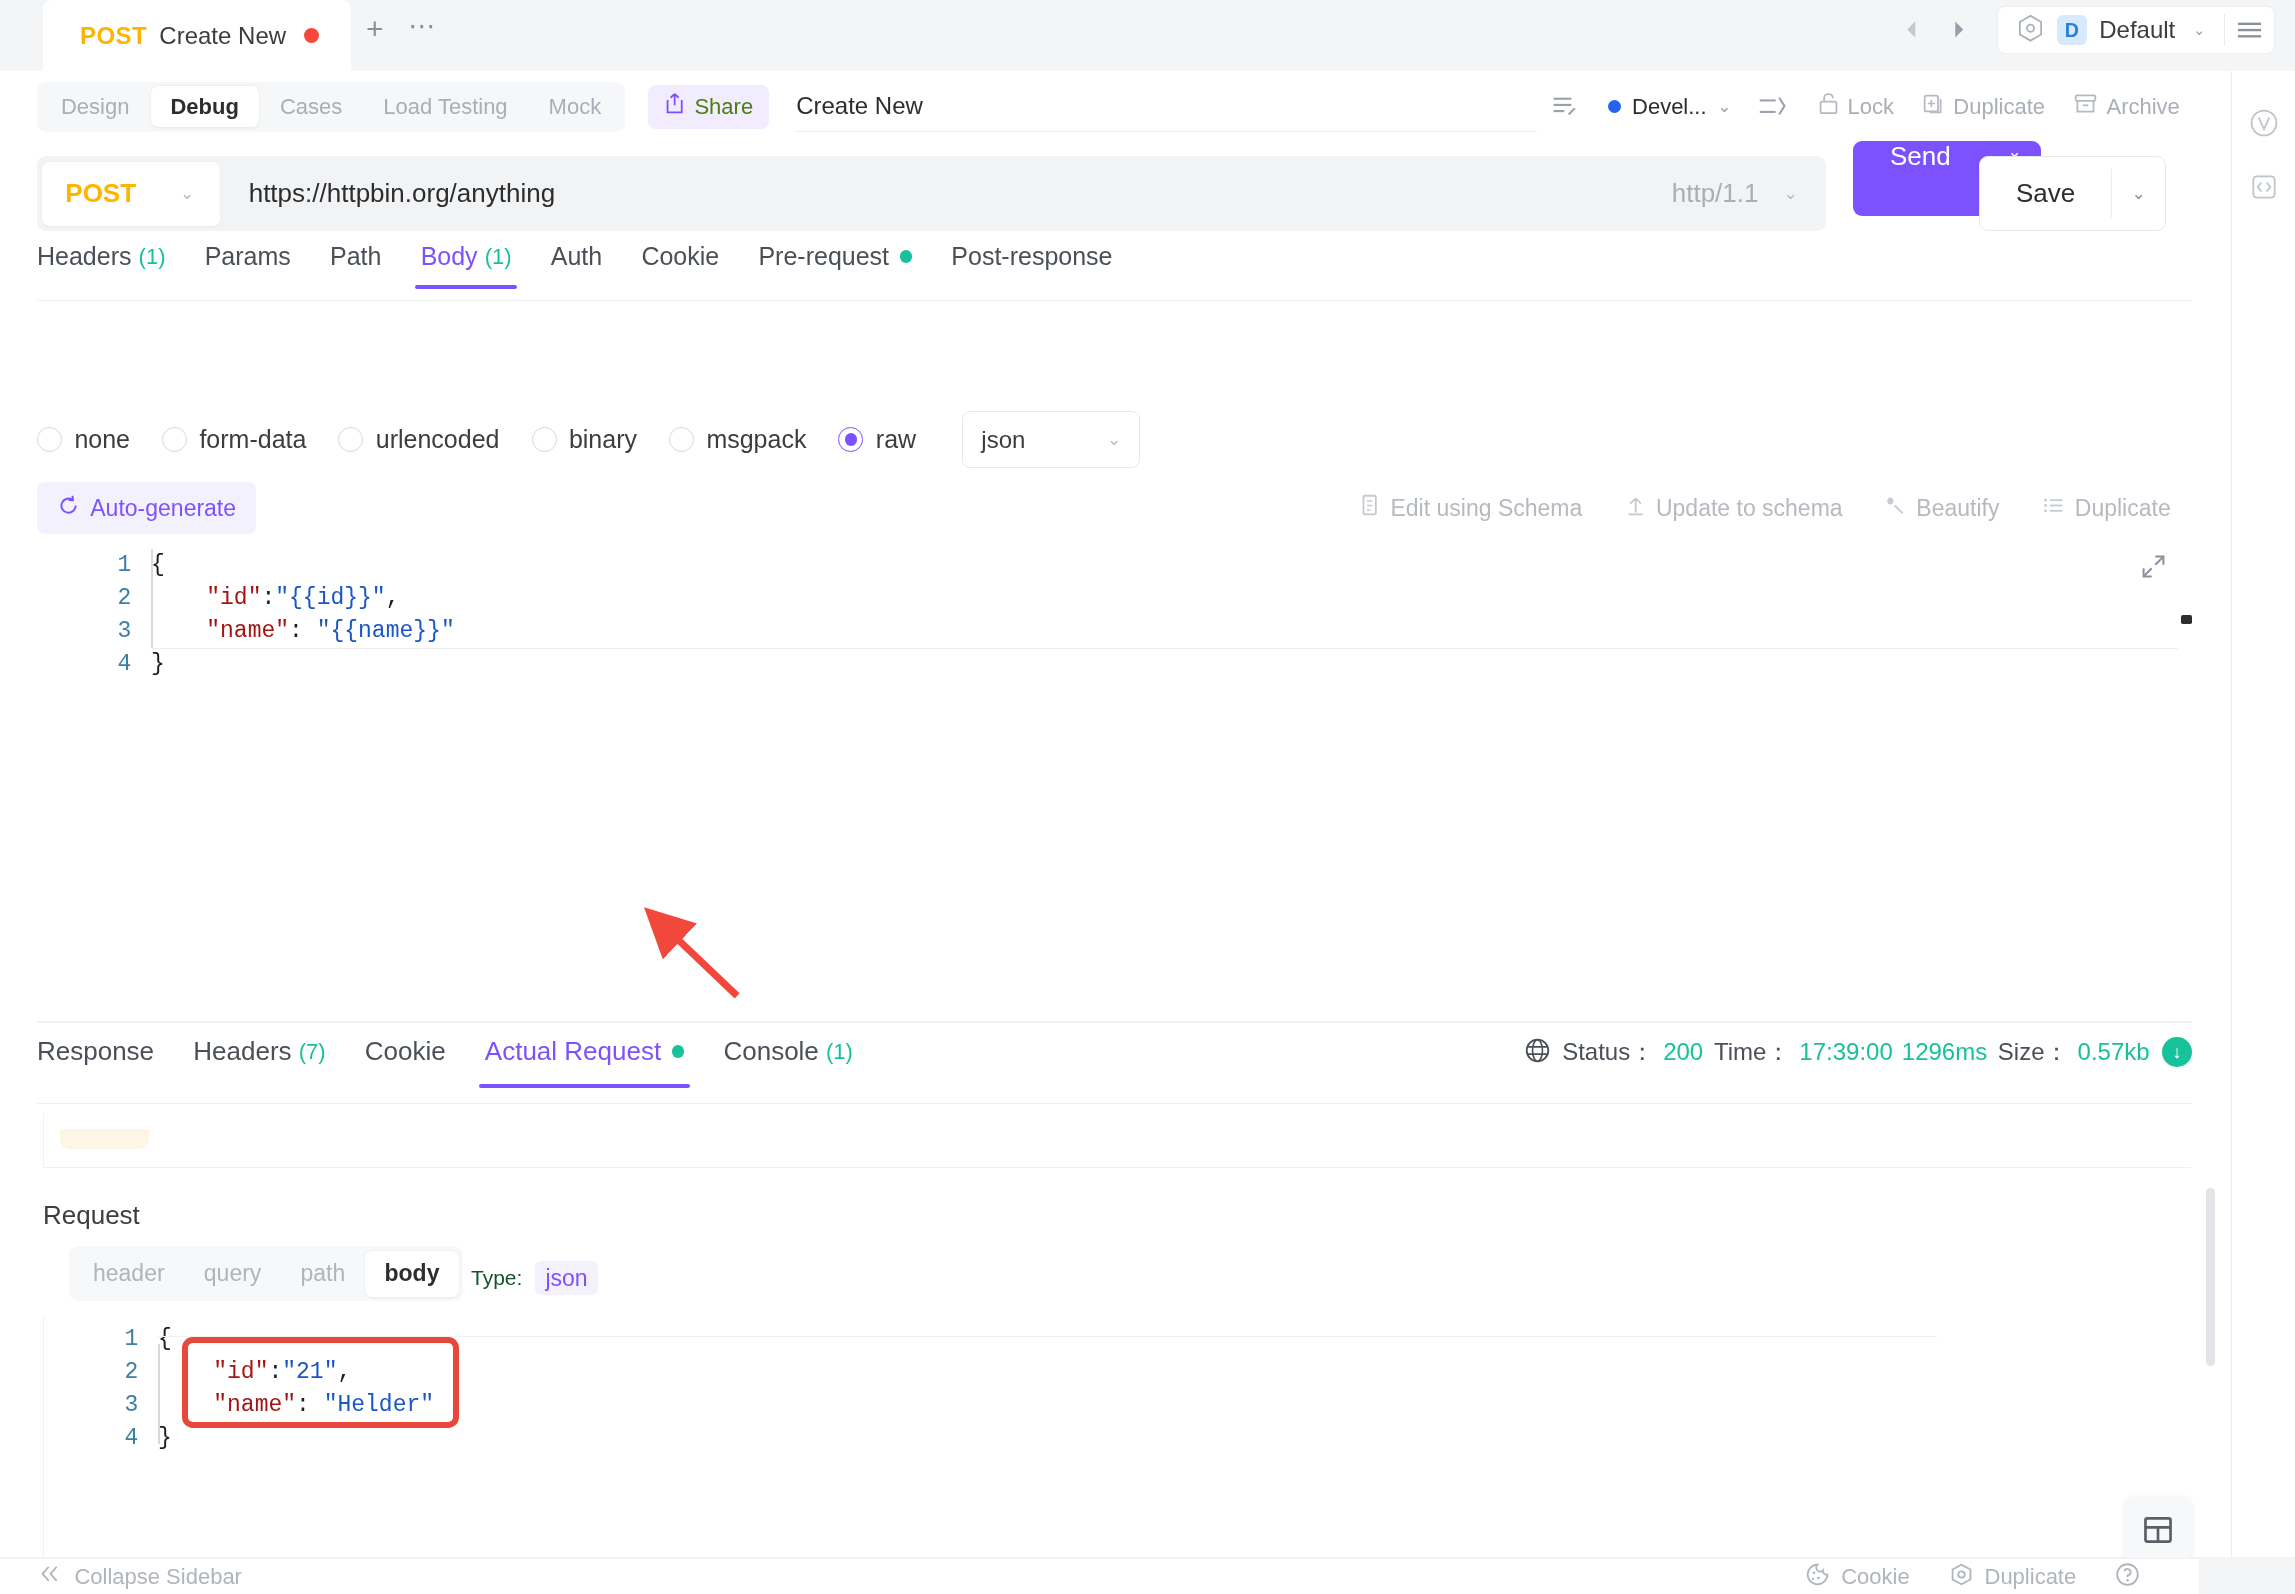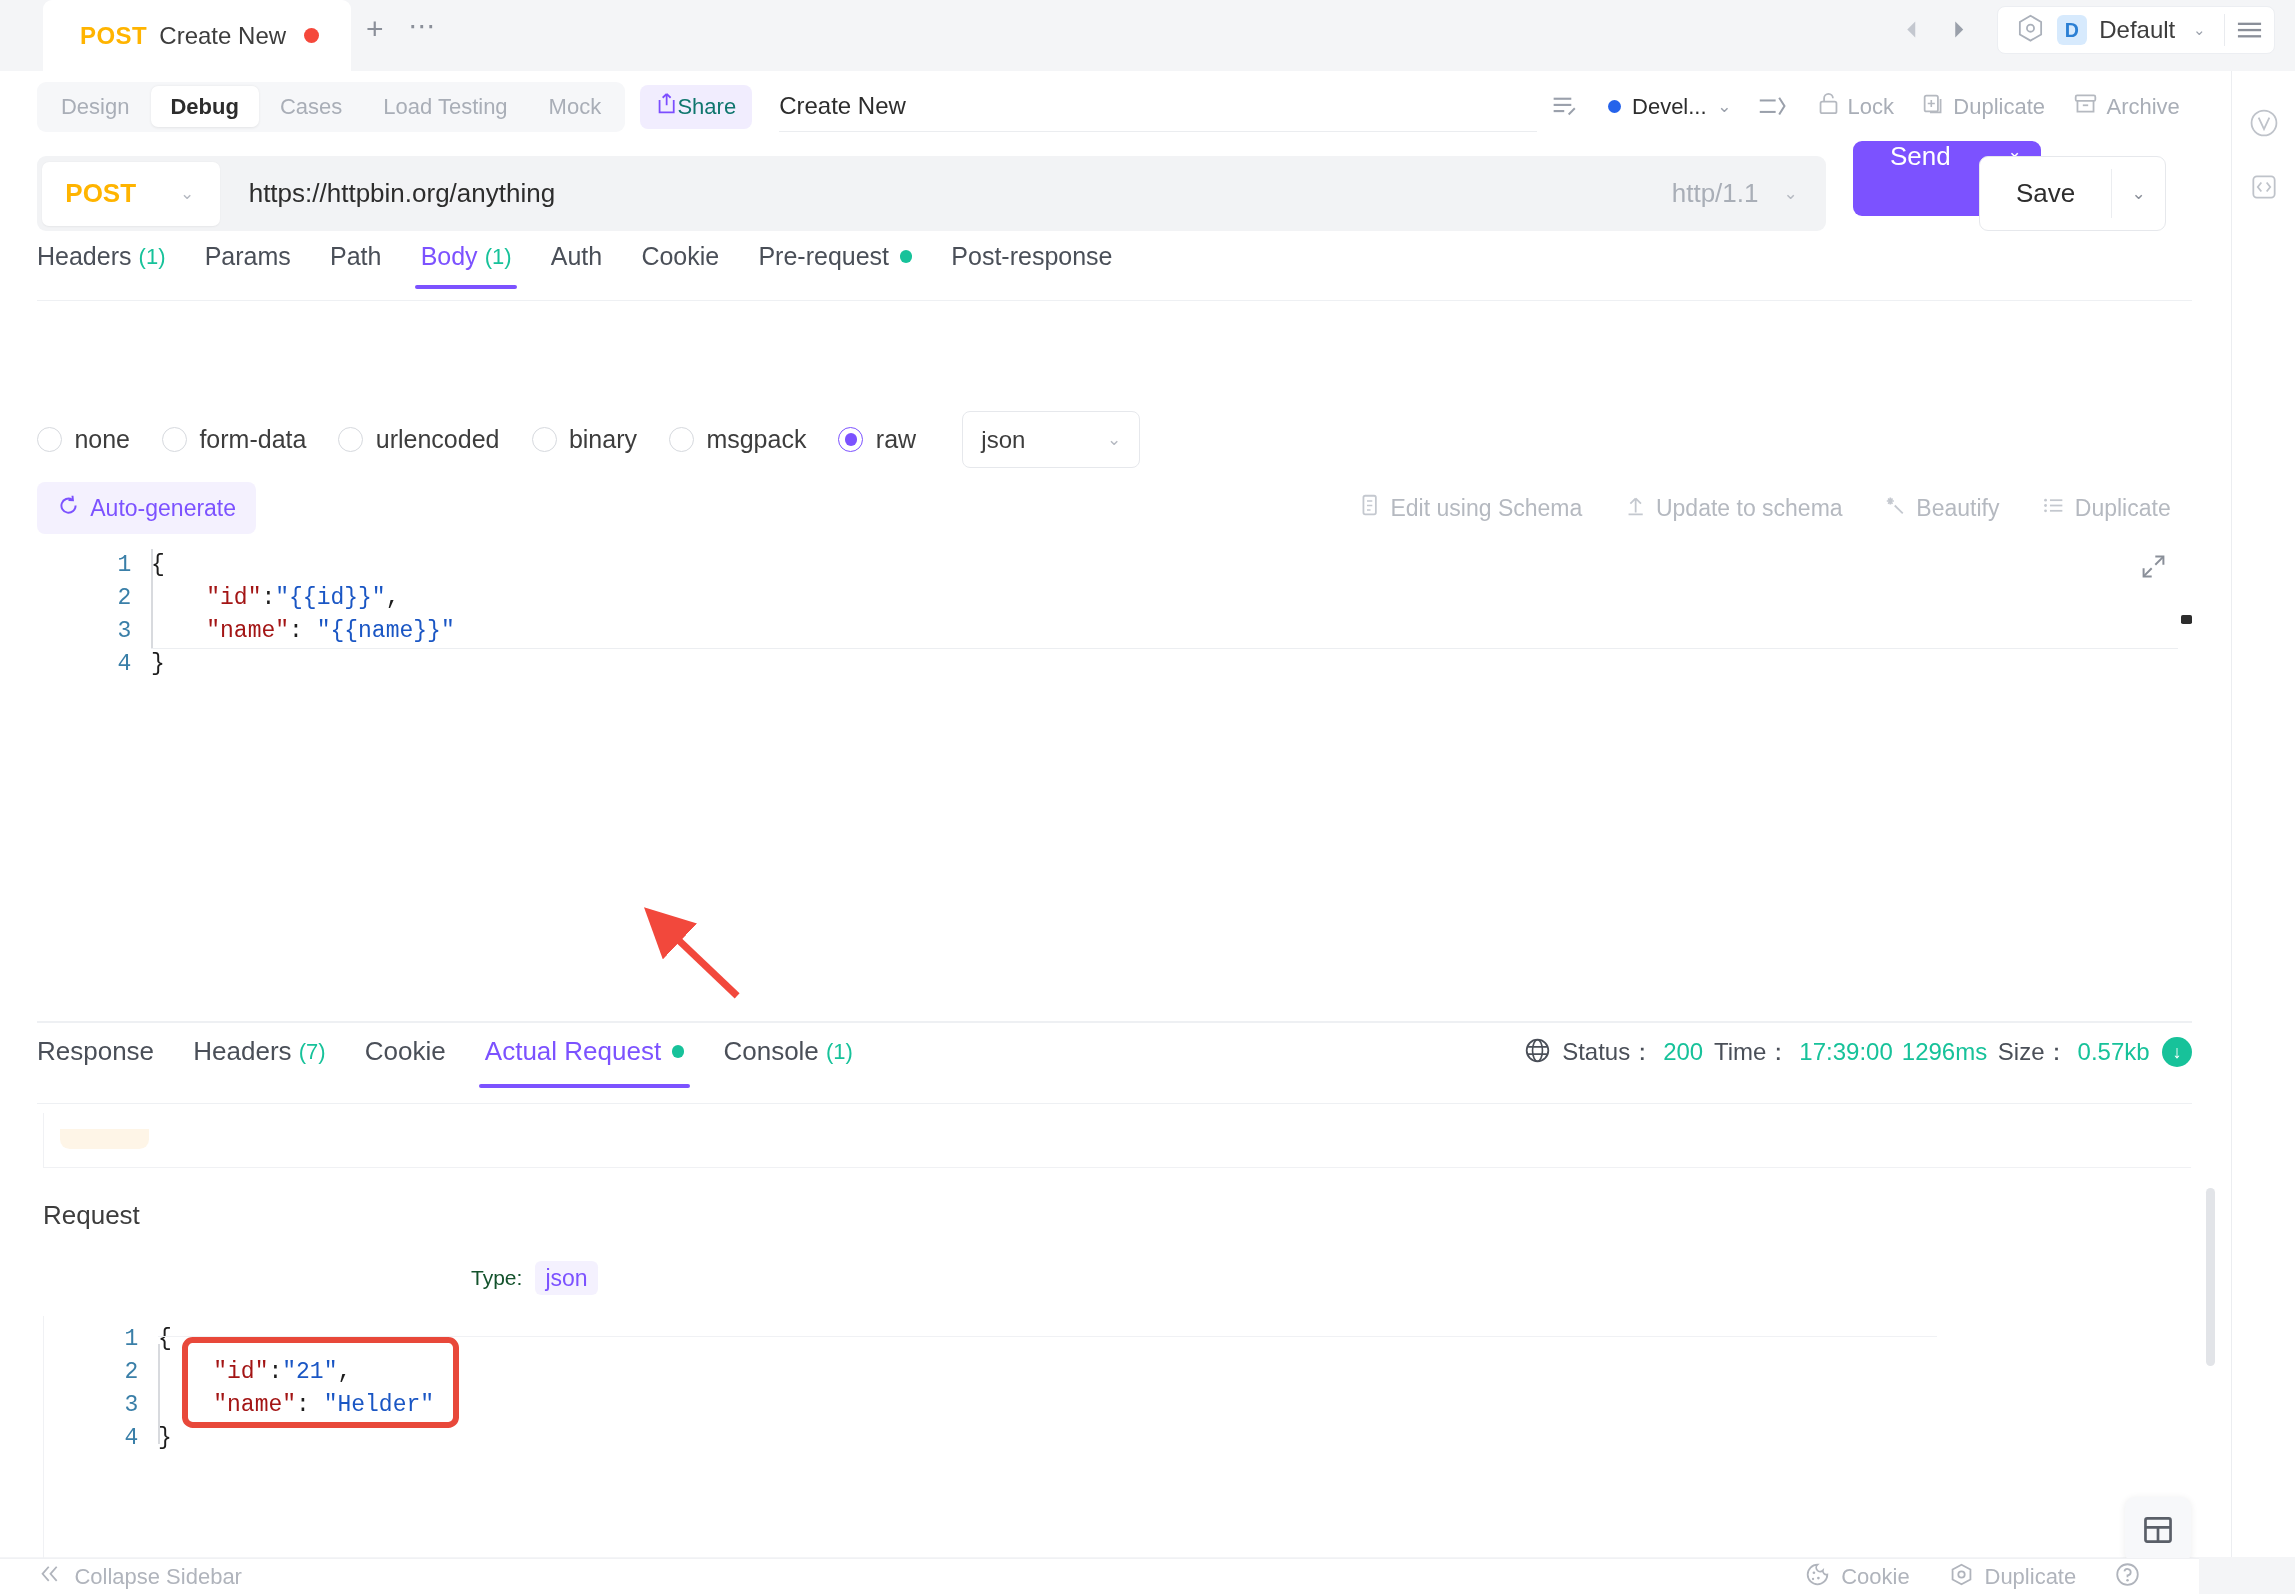--- a/index.html
+++ b/index.html
@@ -80,22 +80,22 @@
   .segmented {
     display: flex; align-items: center; background: #f6f7f9; border-radius: 9px;
     padding: 4.4px; gap: 1.8px; height: 50px;
   }
   .seg {
     padding: 0 19.6px; height: 41px; display: flex; align-items: center;
     font-size: 22px; color: #a9aeb7; border-radius: 7.1px; white-space: nowrap;
   }
   .seg.active { background: #ffffff; color: #2d2d2d; font-weight: bold; box-shadow: 0 0.9px 2.7px rgba(0,0,0,.08); }
   .share-btn {
-    display: flex; align-items: center; margin-left: 15px;
-    background: #f1edfe; color: #0f766e; border-radius: 8px;
+    display: flex; align-items: center; gap: 9px; margin-left: 23px;
+    background: #f1edfe; color: #4d7c0f; border-radius: 8px;
     padding: 0 16px; height: 44px; font-size: 22px;
   }
   .title-field {
     margin-left: 27px; flex: 1; min-width: 0;
     border-bottom: 0.9px solid #ebedf0; height: 50px; display: flex; align-items: center;
     max-width: 845px;
   }
   .title-field input {
     border: none; outline: none; font-size: 24px; color: #2d2d2d;
     font-family: "Liberation Sans", sans-serif; width: 100%; background: transparent;
@@ -618,20 +618,26 @@
         <span class="stat-val">1296ms</span>
         <span class="stat-lbl">Size：</span>
         <span class="stat-val">0.57kb</span>
         <span class="dl-badge">↓</span>
       </div>
     </div>
 
     <div class="ar-topstrip"></div>
     <div class="ar-pill"></div>
     <div class="ar-title">Request</div>
+    <div class="ar-seg">
+      <div class="s">header</div>
+      <div class="s">query</div>
+      <div class="s">path</div>
+      <div class="s active">body</div>
+    </div>
     <div class="ar-type">
       <span class="t">Type:</span>
       <span class="v">json</span>
     </div>
 
     <div class="ar-editor">
       <div class="gutter">
         <div>1</div>
         <div>2</div>
         <div>3</div>

